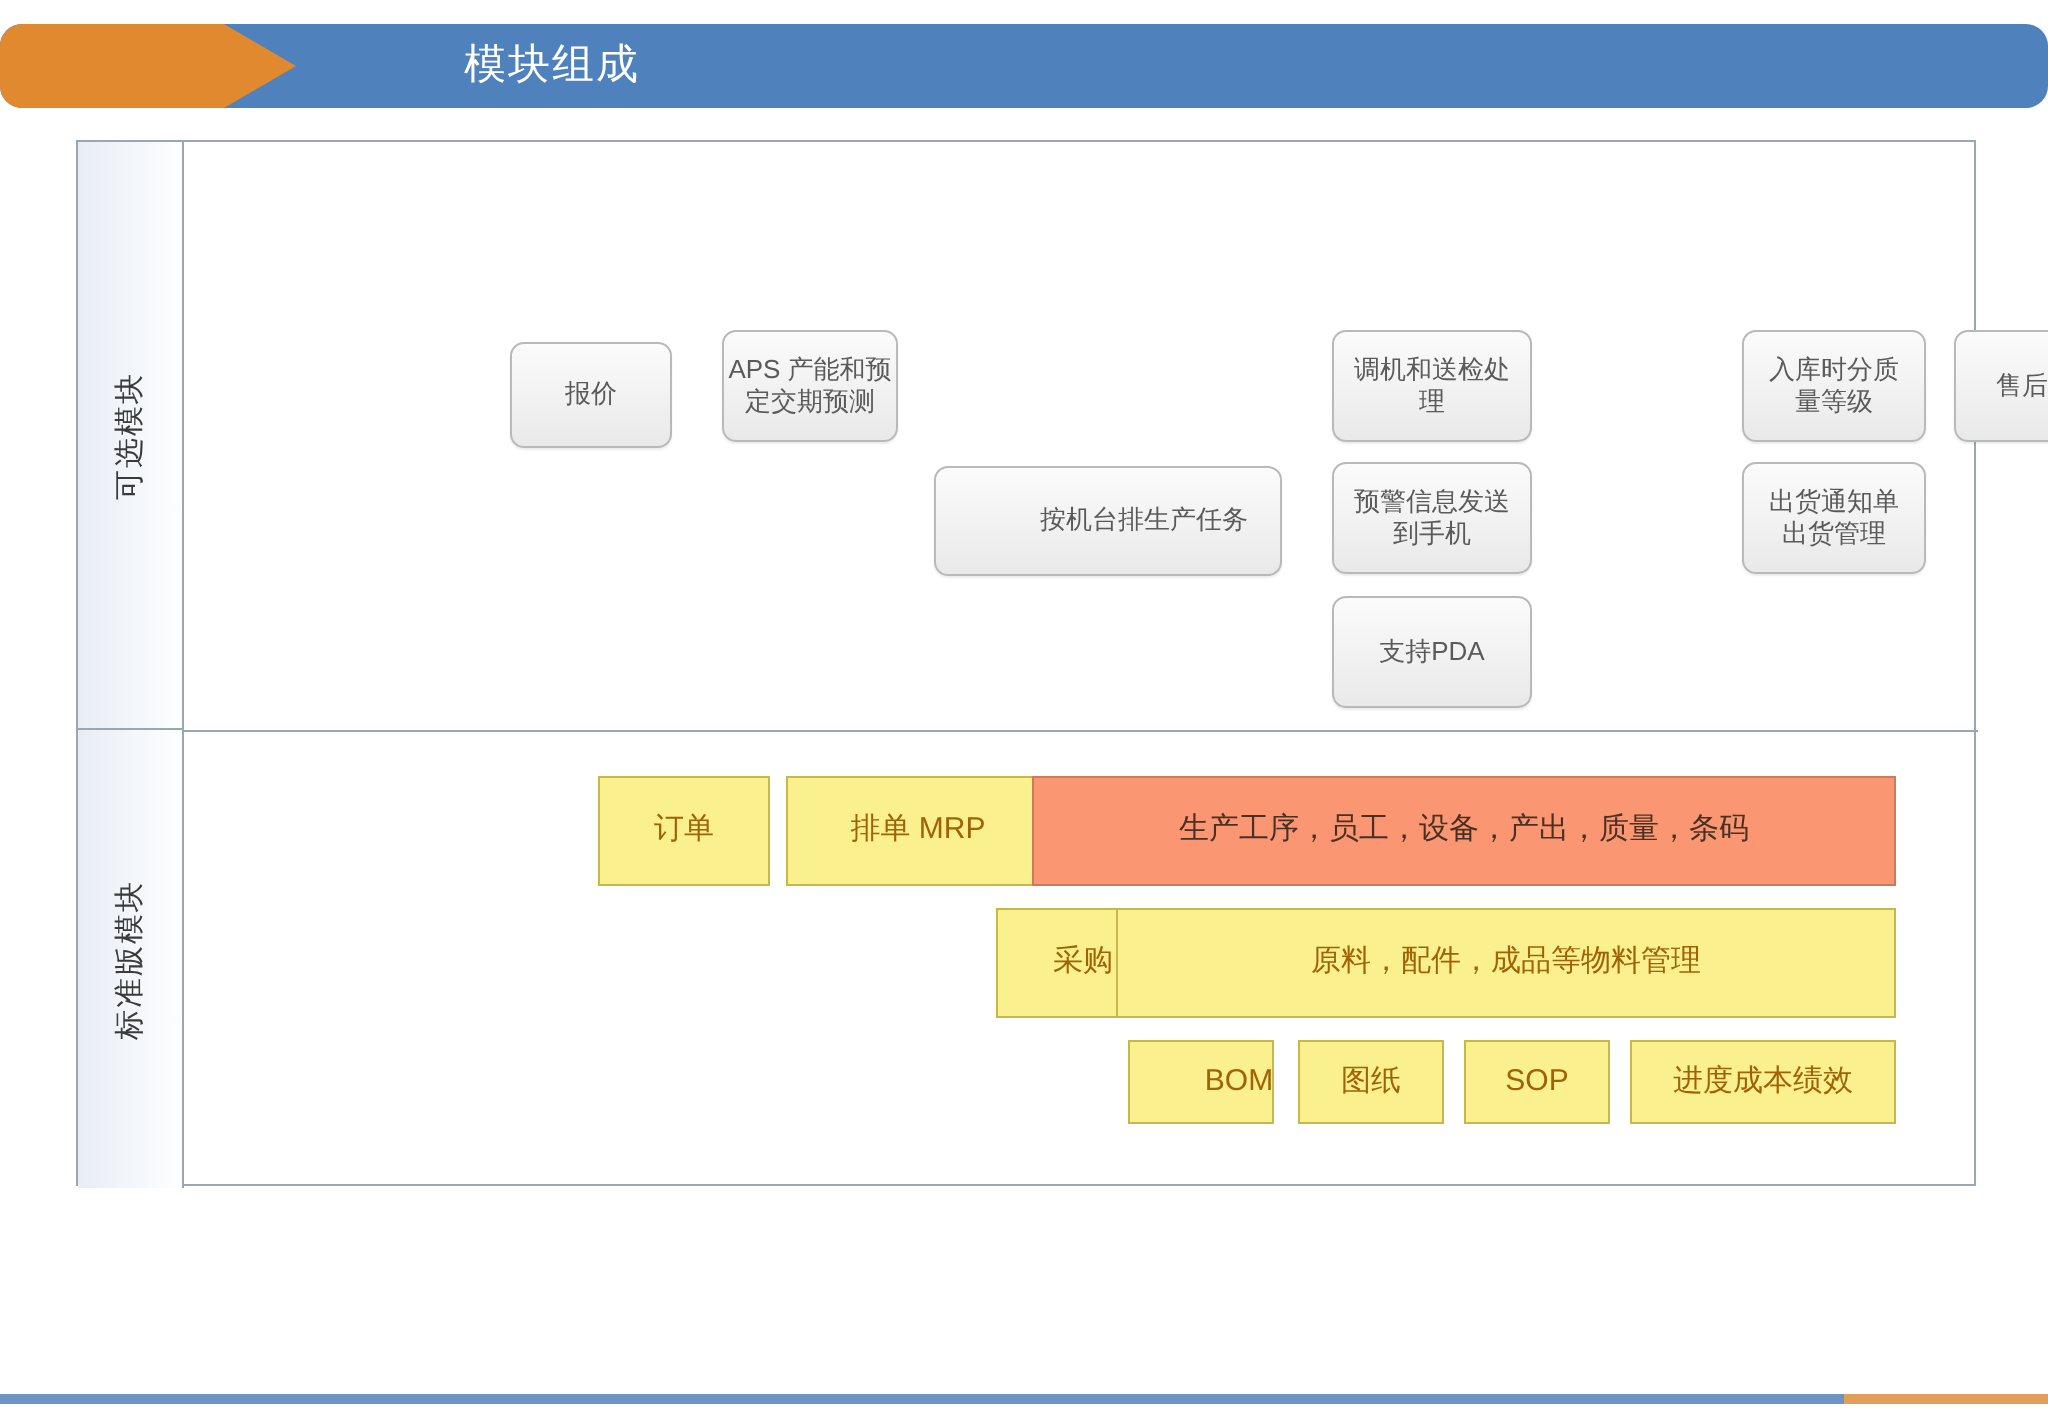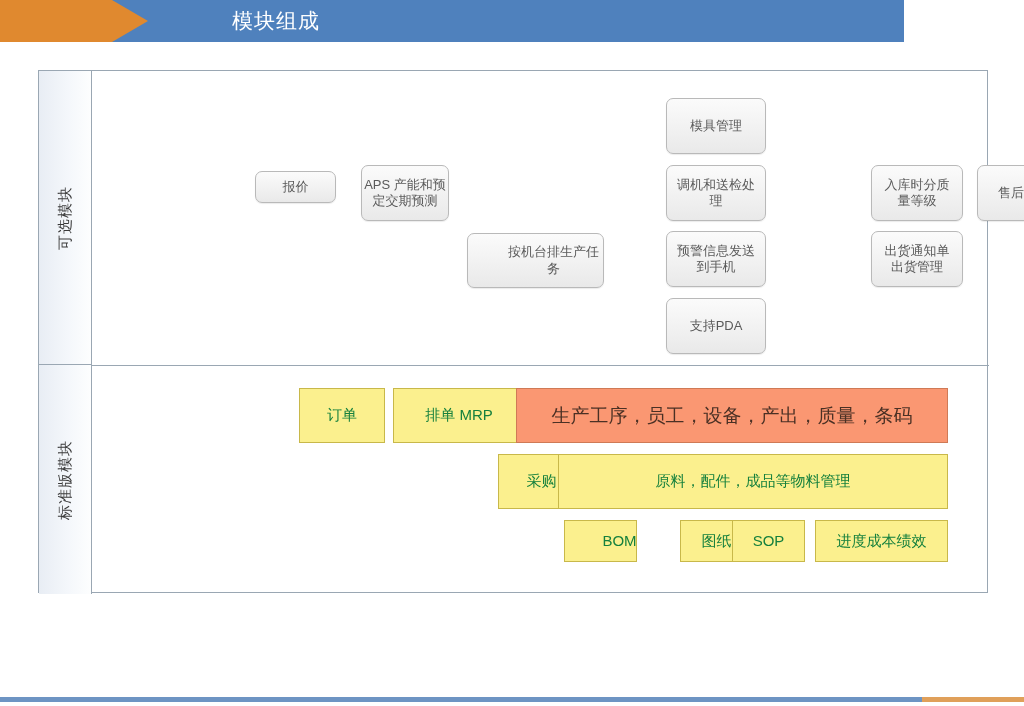--- a/index.html
+++ b/index.html
@@ -11,24 +11,25 @@
     height: 706px;
     background: #ffffff;
     font-family: "Liberation Sans", "DejaVu Sans", sans-serif;
     overflow: hidden;
     position: relative;
   }
 
   
   #header-bar {
     position: absolute;
-    left: 0; top: 0;
-    width: 904px; height: 42px;
+    left: 0; top: 12px;
+    width: 1024px; height: 42px;
     background: #4f81bd;
     overflow: hidden;
+    border-radius: 11px;
   }
   #header-arrow {
     position: absolute;
     left: 0; top: 0;
     width: 148px; height: 42px;
     background: #e0892f;
     clip-path: polygon(0 0, 112px 0, 148px 21px, 112px 42px, 0 42px);
   }
   #header-title {
     position: absolute;
@@ -111,29 +112,29 @@
     border: 1px solid #b9b9b9;
     border-radius: 7px;
     color: #5a5a5a;
     font-size: 13px;
     box-shadow: 0 1px 1px rgba(0,0,0,0.08);
   }
 
   .node-yellow {
     background: #fbf08e;
     border: 1px solid #c8b84a;
-    color: #15803d;
+    color: #a16207;
     font-size: 15px;
   }
 
   .node-salmon {
     background: #fa9772;
     border: 1px solid #cf7a56;
     color: #4a3024;
-    font-size: 19px;
+    font-size: 15px;
   }
 
   
   #footer-bar {
     position: absolute;
     left: 0; top: 697px;
     width: 1024px; height: 5px;
   }
   #footer-blue {
     position: absolute;
@@ -162,44 +163,43 @@
     <span class="vlabel">可选模块</span>
   </div>
 
   <div class="label-col" id="label-col-standard">
     <span class="vlabel">标准版模块</span>
   </div>
 
   <div id="band-divider"></div>
 
   <div id="pane-optional">
-      <div class="node node-gray" style="left: 163px; top: 100px; width: 81px; height: 32px;">报价</div>
+      <div class="node node-gray" style="left: 163px; top: 100px; width: 81px; height: 53px;">报价</div>
       <div class="node node-gray" style="left: 269px; top: 94px; width: 88px; height: 56px;">APS 产能和预
 定交期预测</div>
-      <div class="node node-gray" style="left: 375px; top: 162px; width: 137px; height: 55px; padding-left: 36px;">按机台排生产任务</div>
-      <div class="node node-gray" style="left: 574px; top: 27px; width: 100px; height: 56px;">模具管理</div>
+      <div class="node node-gray" style="left: 375px; top: 162px; width: 174px; height: 55px; padding-left: 36px;">按机台排生产任务</div>
       <div class="node node-gray" style="left: 574px; top: 94px; width: 100px; height: 56px;">调机和送检处
 理</div>
       <div class="node node-gray" style="left: 574px; top: 160px; width: 100px; height: 56px;">预警信息发送
 到手机</div>
       <div class="node node-gray" style="left: 574px; top: 227px; width: 100px; height: 56px;">支持PDA</div>
       <div class="node node-gray" style="left: 779px; top: 94px; width: 92px; height: 56px;">入库时分质
 量等级</div>
       <div class="node node-gray" style="left: 779px; top: 160px; width: 92px; height: 56px;">出货通知单
 出货管理</div>
       <div class="node node-gray" style="left: 885px; top: 94px; width: 94px; height: 56px;">售后管理</div>
     </div>
   <div id="pane-standard">
       <div class="node node-yellow" style="left: 207px; top: 22px; width: 86px; height: 55px;">订单</div>
       <div class="node node-yellow" style="left: 301px; top: 22px; width: 132px; height: 55px;">排单 MRP</div>
       <div class="node node-salmon" style="left: 424px; top: 22px; width: 432px; height: 55px;">生产工序，员工，设备，产出，质量，条码</div>
       <div class="node node-yellow" style="left: 370px; top: 88px; width: 87px; height: 55px; margin-left: 36px;">采购</div>
       <div class="node node-yellow" style="left: 466px; top: 88px; width: 390px; height: 55px;">原料，配件，成品等物料管理</div>
       <div class="node node-yellow" style="left: 472px; top: 154px; width: 73px; height: 42px; padding-left: 38px;">BOM</div>
-      <div class="node node-yellow" style="left: 588px; top: 154px; width: 73px; height: 42px;">图纸</div>
+      <div class="node node-yellow" style="left: 557px; top: 154px; width: 73px; height: 42px;">图纸</div>
       <div class="node node-yellow" style="left: 640px; top: 154px; width: 73px; height: 42px;">SOP</div>
       <div class="node node-yellow" style="left: 723px; top: 154px; width: 133px; height: 42px;">进度成本绩效</div>
     </div>
 
 </div>
 
 <div id="footer-bar">
   <div id="footer-blue" style="background: rgb(109, 148, 195);"></div>
   <div id="footer-orange" style="background: rgb(224, 160, 90);"></div>
 </div>

